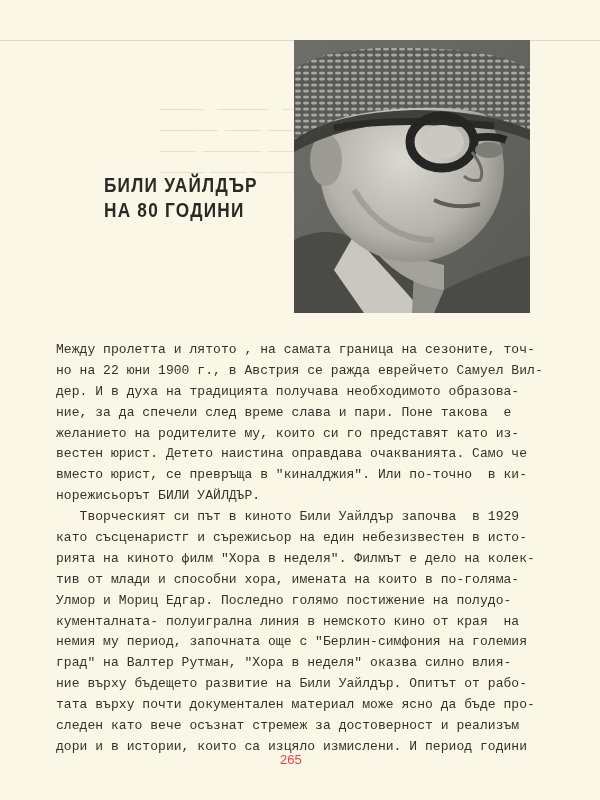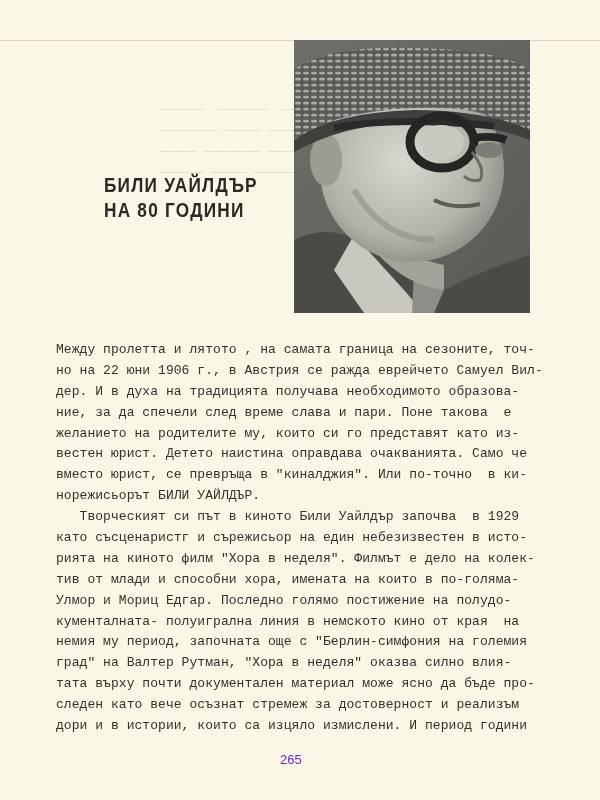--- a/index.html
+++ b/index.html
@@ -74,21 +74,21 @@
     .body-text .line {
       white-space: pre;
       height: 20.9px;
     }
     .page-number {
       position: absolute;
       left: 280px;
       top: 752px;
       font-family: "Liberation Sans", "DejaVu Sans", sans-serif;
       font-size: 13px;
-      color: #6d28d9;
+      color: #ef4444;
     }
   </style>
 </head>
 <body>
 
 <div>
   <div class="page-rule"></div>
 
   <div class="bleed" style="left:160px; top:100px;">──────  ───────  ─────── ──
 ──────── ───── ─────────
@@ -143,34 +143,35 @@
       <path d="M178 112 Q192 130 186 140 Q176 142 170 136" stroke="#6b6b66" stroke-width="3" fill="none"></path>
 
       <path d="M140 160 Q160 170 186 164" stroke="#5c5c57" stroke-width="4" fill="none"></path>
 
       <path d="M60 150 Q90 200 140 200" stroke="#8f8f89" stroke-width="6" fill="none" opacity="0.6"></path>
     </svg>
   </div>
 
   <div class="body-text">
     <div class="line">Между пролетта и лятото , на самата граница на сезоните, точ-</div>
-    <div class="line">но на 22 юни 1906 г., в Австрия се ражда еврейчето Самуел Вил-</div>
+    <div class="line">но на 22 юни 1900 г., в Австрия се ражда еврейчето Самуел Вил-</div>
     <div class="line">дер. И в духа на традицията получава необходимото образова-</div>
     <div class="line">ние, за да спечели след време слава и пари. Поне такова  е</div>
     <div class="line">желанието на родителите му, които си го представят като из-</div>
     <div class="line">вестен юрист. Детето наистина оправдава очакванията. Само че</div>
     <div class="line">вместо юрист, се превръща в "киналджия". Или по-точно  в ки-</div>
     <div class="line">норежисьорът БИЛИ УАЙЛДЪР.</div>
     <div class="line">   Творческият си път в киното Били Уайлдър започва  в 1929</div>
     <div class="line">като съсценаристг и сърежисьор на един небезизвестен в исто-</div>
     <div class="line">рията на киното филм "Хора в неделя". Филмът е дело на колек-</div>
     <div class="line">тив от млади и способни хора, имената на които в по-голяма-</div>
     <div class="line">Улмор и Мориц Едгар. Последно голямо постижение на полудо-</div>
     <div class="line">кументалната- полуигрална линия в немското кино от края  на</div>
     <div class="line">немия му период, започната още с "Берлин-симфония на големия</div>
     <div class="line">град" на Валтер Рутман, "Хора в неделя" оказва силно влия-</div>
+    <div class="line">ние върху бъдещето развитие на Били Уайлдър. Опитът от рабо-</div>
     <div class="line">тата върху почти документален материал може ясно да бъде про-</div>
     <div class="line">следен като вече осъзнат стремеж за достоверност и реализъм</div>
     <div class="line">дори и в истории, които са изцяло измислени. И период години</div>
   </div>
 
   <div class="page-number">265</div>
 </div>
 
 </body></html>

